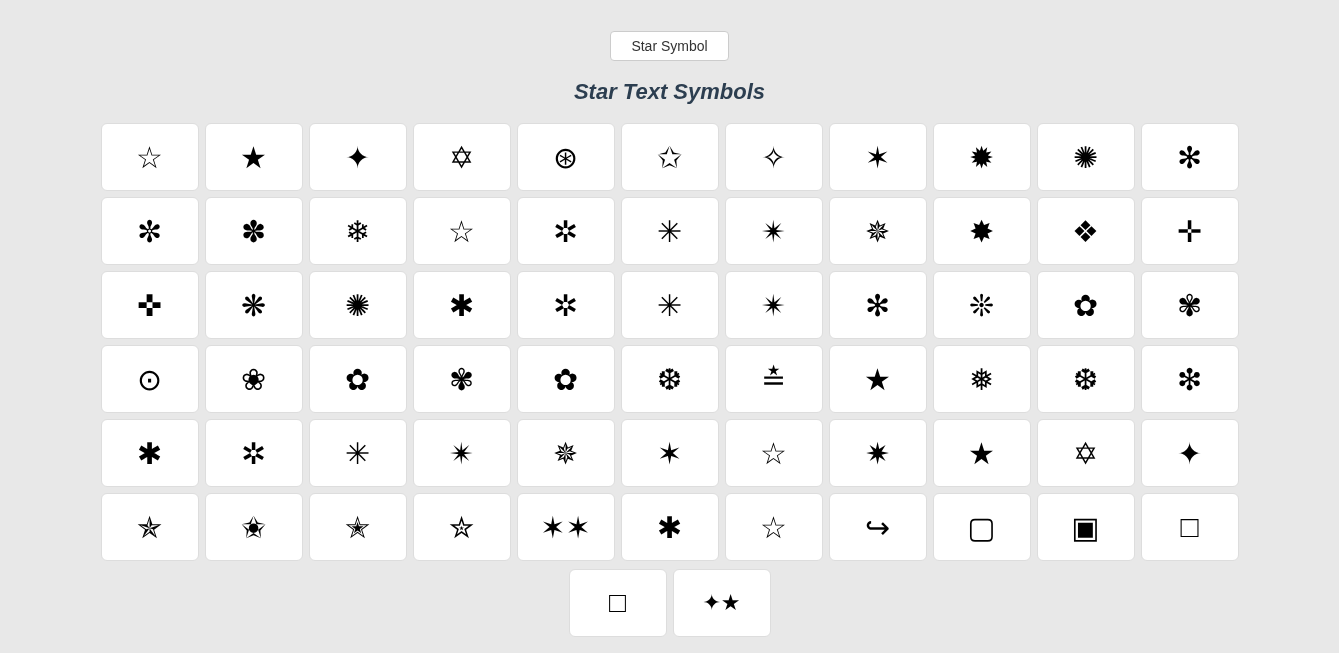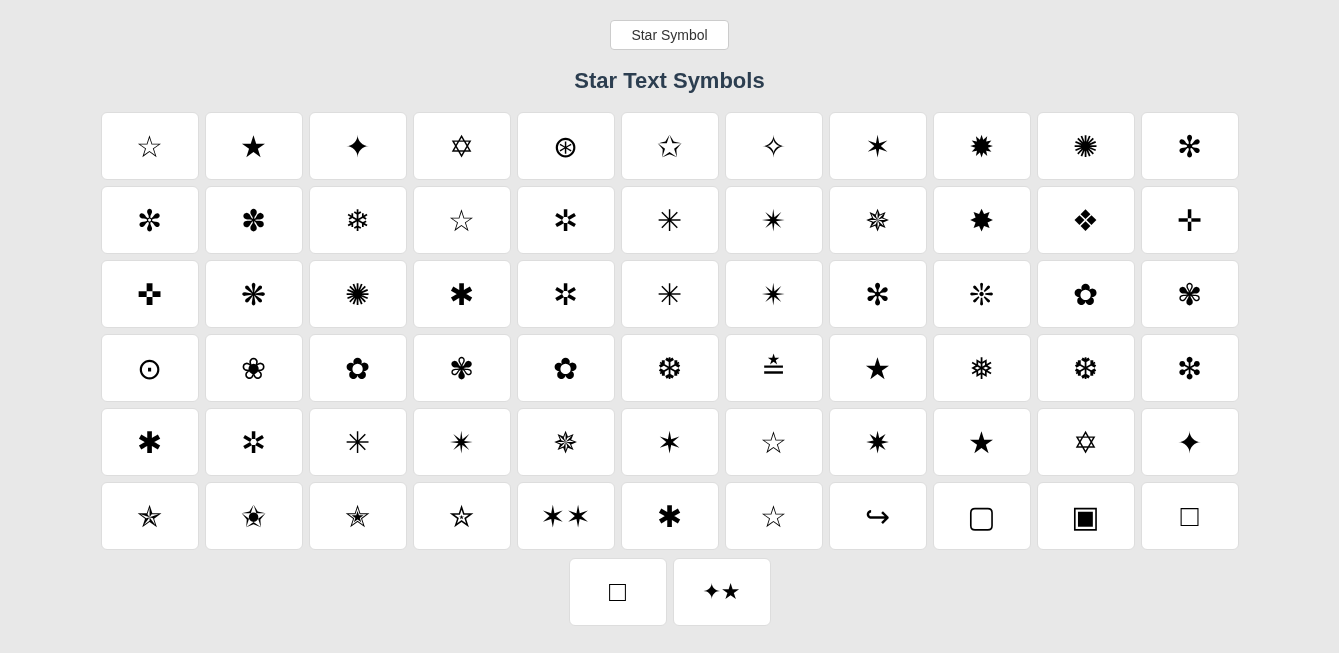--- a/index.html
+++ b/index.html
@@ -16,26 +16,28 @@
       margin-bottom: 18px;
     }
     .top-button {
       border: 1px solid #ccc;
       background: #fff;
       padding: 6px 20px;
       font-size: 14px;
       border-radius: 4px;
       cursor: pointer;
       color: #333;
+      margin-top: 11px;
     }
     .page-title {
       font-size: 22px;
       font-weight: bold;
       color: #2c3e50;
       margin-bottom: 18px;
+      font-style: italic;
     }
     .symbols-grid {
       display: grid;
       grid-template-columns: repeat(11, 98px);
       gap: 6px;
       margin-bottom: 8px;
     }
     .symbol-cell {
       background: #fff;
       border: 1px solid #ddd;

